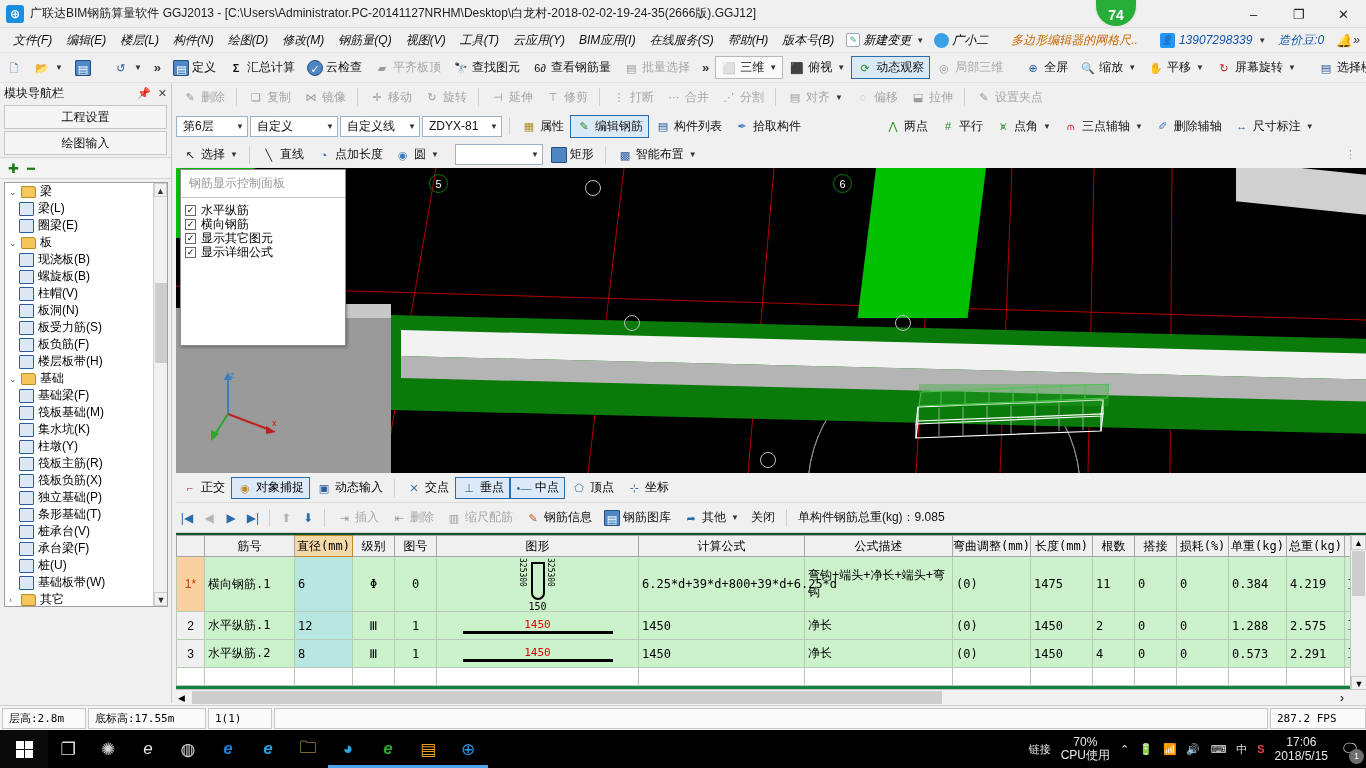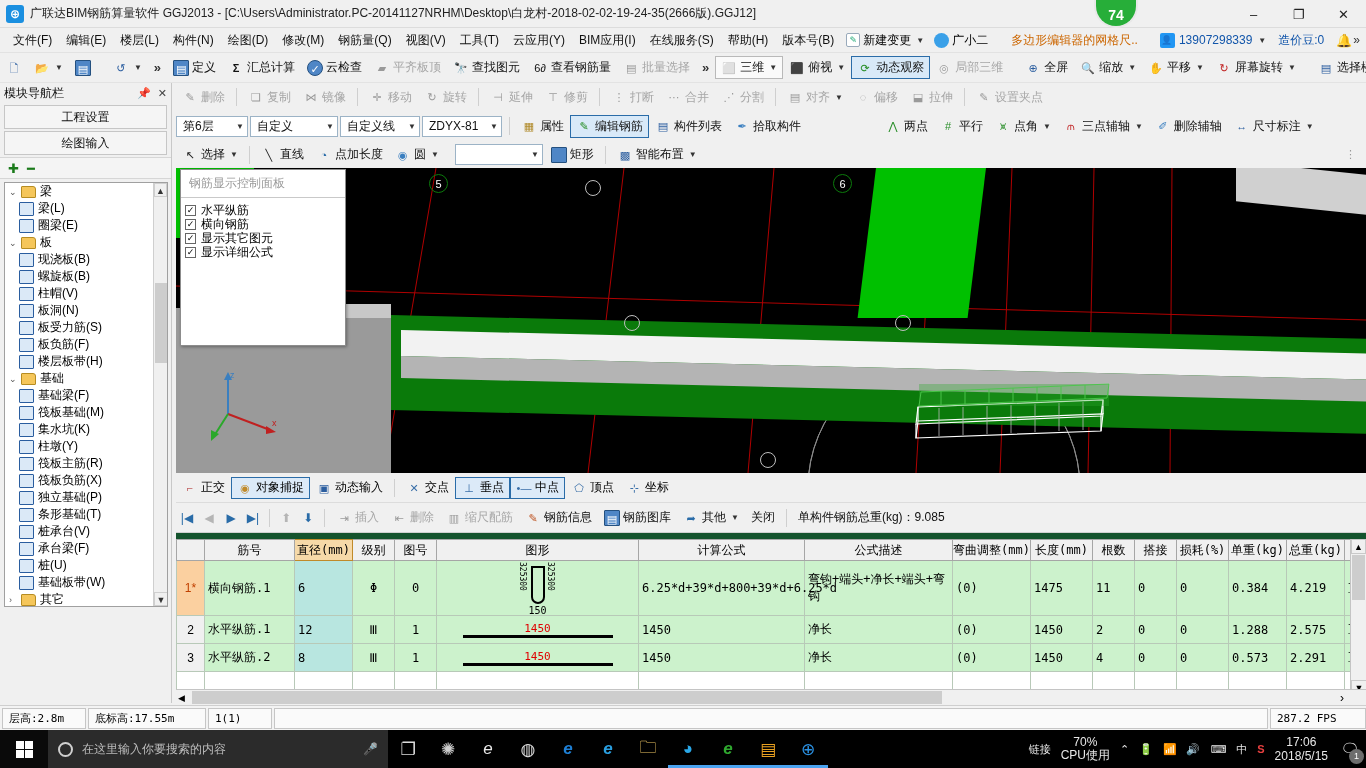--- a/index.html
+++ b/index.html
@@ -34,20 +34,21 @@
     background: #27ae39; border-radius: 0 0 22px 22px; color: #fff;
     font-size: 14px; font-weight: bold; text-align: center; line-height: 42px;
     border: 2px solid #e8e8e8; border-top: none;
   }
 
   
   .menubar {
     position: absolute; top: 28px; left: 0; width: 1366px; height: 25px;
     background: #f0f0f0; display: flex; align-items: center; padding-left: 6px;
     border-bottom: 1px solid #e2e2e2;
+    font-style: italic;
   }
   .menu-item { padding: 3px 7px; font-size: 12px; color: #111; white-space: nowrap; }
   .menu-special { display: flex; align-items: center; gap: 3px; padding: 2px 5px; white-space: nowrap; }
   .mini-ico {
     width: 14px; height: 14px; display: inline-block; flex: none;
     background: #fff; border: 1px solid #9ab; border-radius: 2px;
     font-size: 9px; line-height: 13px; text-align: center; color: #2a7;
   }
   .round-ico {
     width: 15px; height: 15px; border-radius: 50%; background: #3aa0e8;
@@ -169,21 +170,21 @@
     position: absolute; top: 503px; left: 176px; width: 1190px; height: 30px;
     background: #f0f0f0; display: flex; align-items: center; border-bottom: 1px solid #d0d0d0;
   }
   .navbtn { width: 22px; text-align: center; font-size: 12px; color: #2a6ca8; }
   .navbtn.dis { color: #b5b5b5; }
   .total-weight { font-size: 12px; color: #111; white-space: nowrap; padding-left: 6px; }
 
   
   .grid-wrap {
     position: absolute; top: 533px; left: 176px; width: 1190px; height: 172px;
-    background: #15803d; border-top: 6px solid #14532d; overflow: hidden;
+    background: #15803d; border-top: 2px solid #14532d; overflow: hidden;
   }
   table.grid { border-collapse: collapse; table-layout: fixed; width: 1161px; }
   table.grid th {
     background: #f0f0f0; border: 1px solid #a6a6a6; height: 21px; font-weight: normal;
     font-size: 12px; color: #000; font-family: "DejaVu Sans Mono", monospace;
   }
   table.grid th.hl { background: #f6d9a8; border: 1px solid #c08a2a; }
   table.grid td {
     border: 1px solid #b8c9b8; background: #ccf2cc; font-size: 12px; color: #000;
     padding: 0 3px; height: 28px; vertical-align: middle;
@@ -1034,25 +1035,20 @@
 
   <div class="taskbar">
     <div class="start">
       <span class="winlogo">
           <i></i>
           <i></i>
           <i></i>
           <i></i>
         </span>
     </div>
-    <div class="search-box">
-      <span class="circ-o"></span>
-      <span>在这里输入你要搜索的内容</span>
-      <span style="margin-left:auto">🎤</span>
-    </div>
     <div class="tb-ico">❐</div>
     <div class="tb-ico" style="color:#cfcfcf">✺</div>
     <div class="tb-ico" style="color:#e8e8e8;font-style:italic">e</div>
     <div class="tb-ico" style="color:#e0e0e0">◍</div>
     <div class="tb-ico" style="color:#1e7fd4;font-style:italic;font-weight:bold">e</div>
     <div class="tb-ico" style="color:#2a9fe0;font-style:italic;font-weight:bold">e</div>
     <div class="tb-ico" style="color:#e8c060">🗀</div>
     <div class="tb-ico active" style="color:#2aa8e8">◕</div>
     <div class="tb-ico active" style="color:#2fa82f;font-style:italic;font-weight:bold">e</div>
     <div class="tb-ico active" style="color:#e8a020">▤</div>

